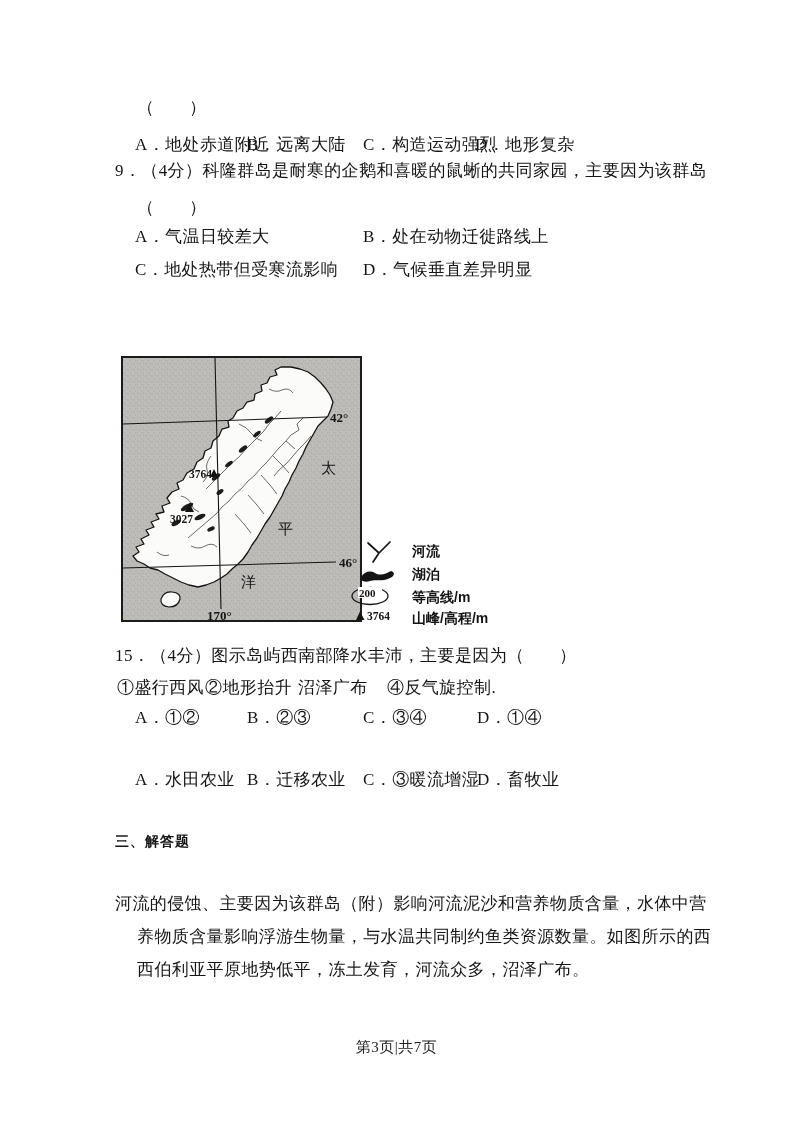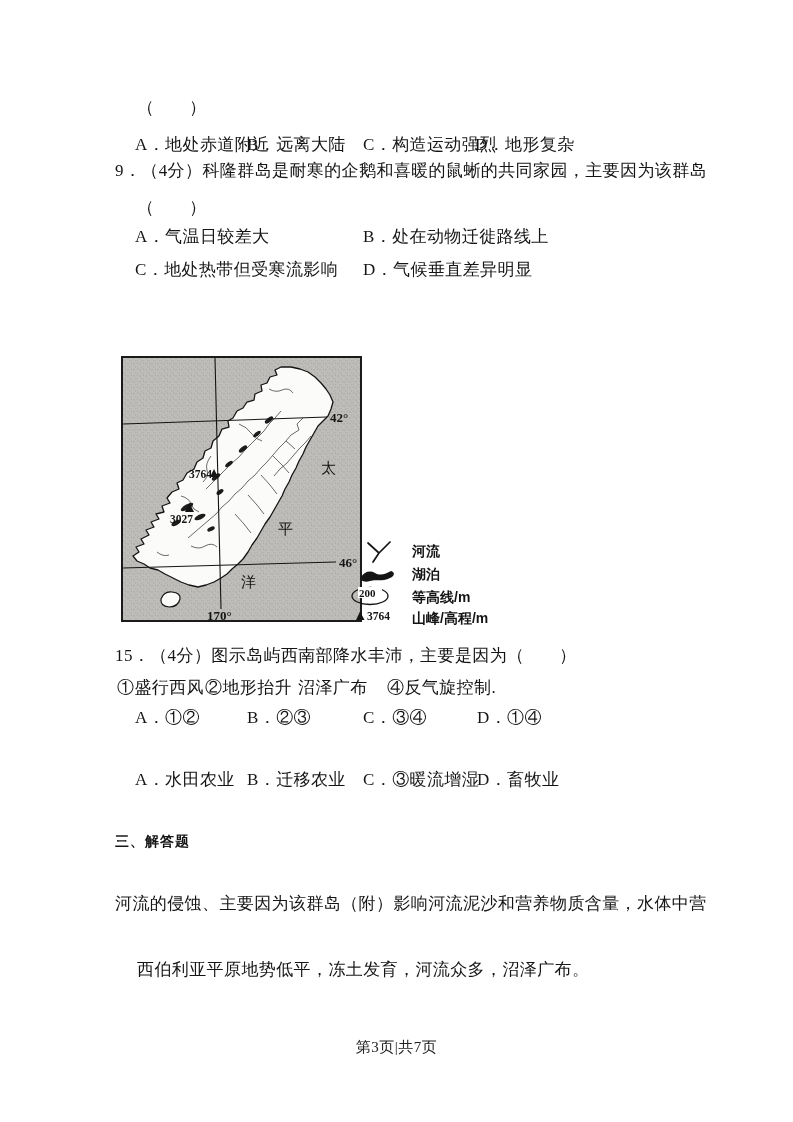--- a/index.html
+++ b/index.html
@@ -152,17 +152,18 @@
   <div class="t" style="left:477px;top:707px">D．①④</div>
 
   <div class="t" style="left:135px;top:769px">A．水田农业</div>
   <div class="t" style="left:247px;top:769px">B．迁移农业</div>
   <div class="t" style="left:363px;top:769px">C．③暖流增湿</div>
   <div class="t" style="left:477px;top:769px">D．畜牧业</div>
 
   <div class="t heading" style="left:115px;top:831px">三、解答题</div>
 
   <div class="t" style="left:115px;top:893px">河流的侵蚀、主要因为该群岛（附）影响河流泥沙和营养物质含量，水体中营</div>
+  <div class="t" style="left:137px;top:926px">养物质含量影响浮游生物量，与水温共同制约鱼类资源数量。如图所示的西</div>
   <div class="t" style="left:137px;top:959px">西伯利亚平原地势低平，冻土发育，河流众多，沼泽广布。</div>
 
   <div class="t footer" style="top:1036px">第3页|共7页</div>
 
 </div>
 
 </body></html>

